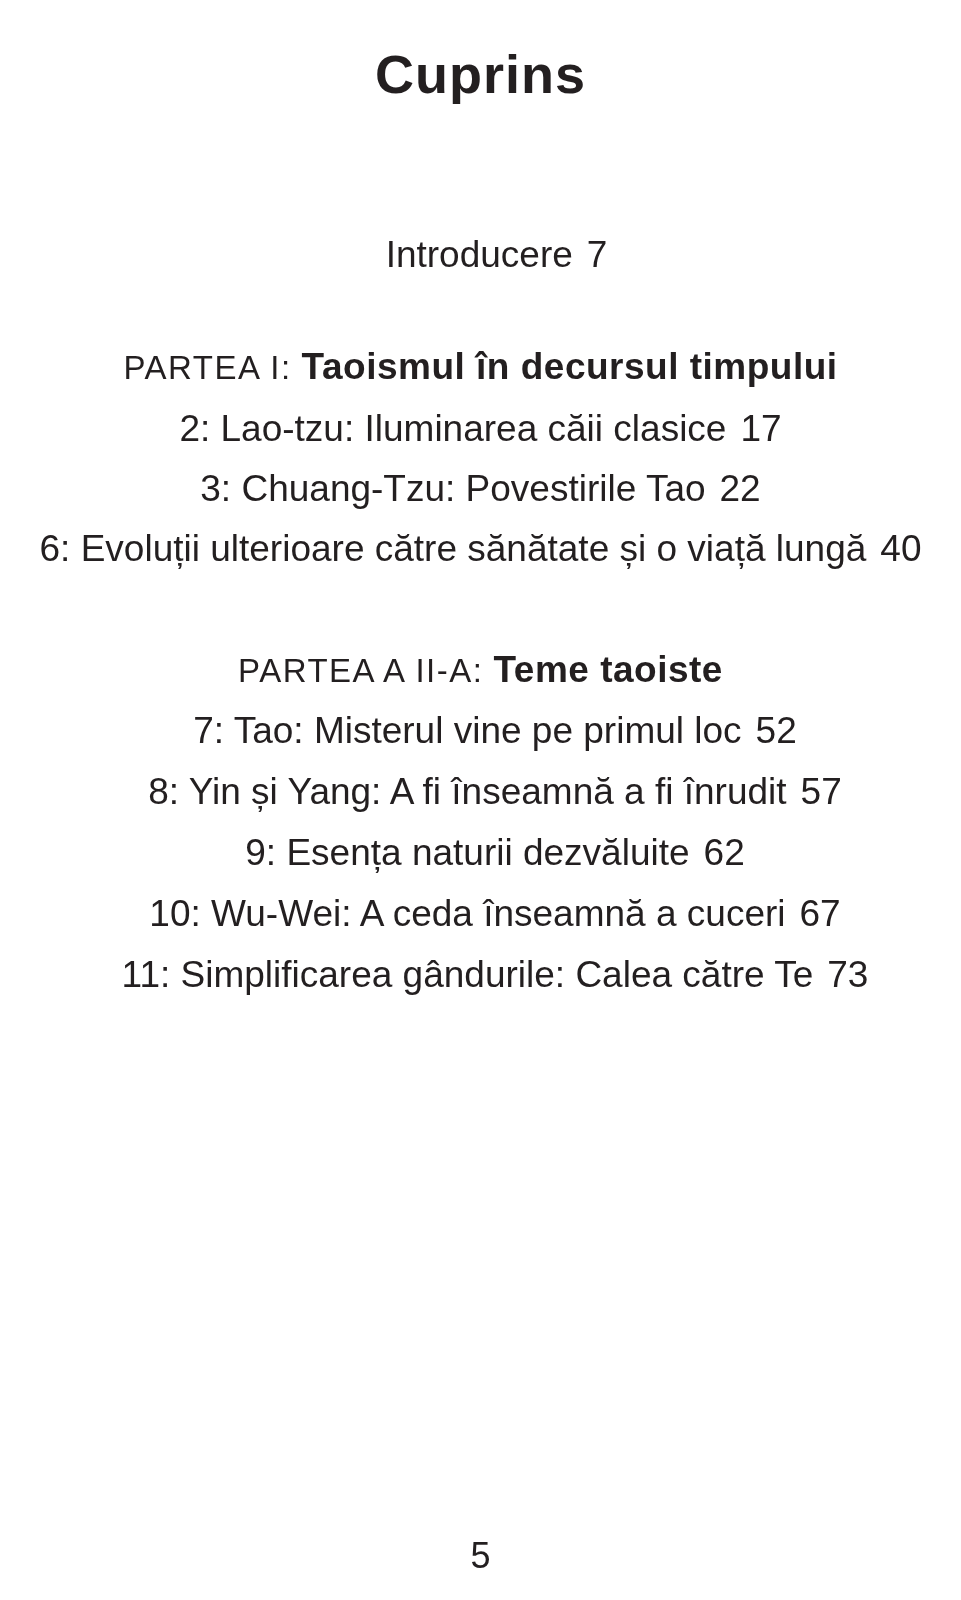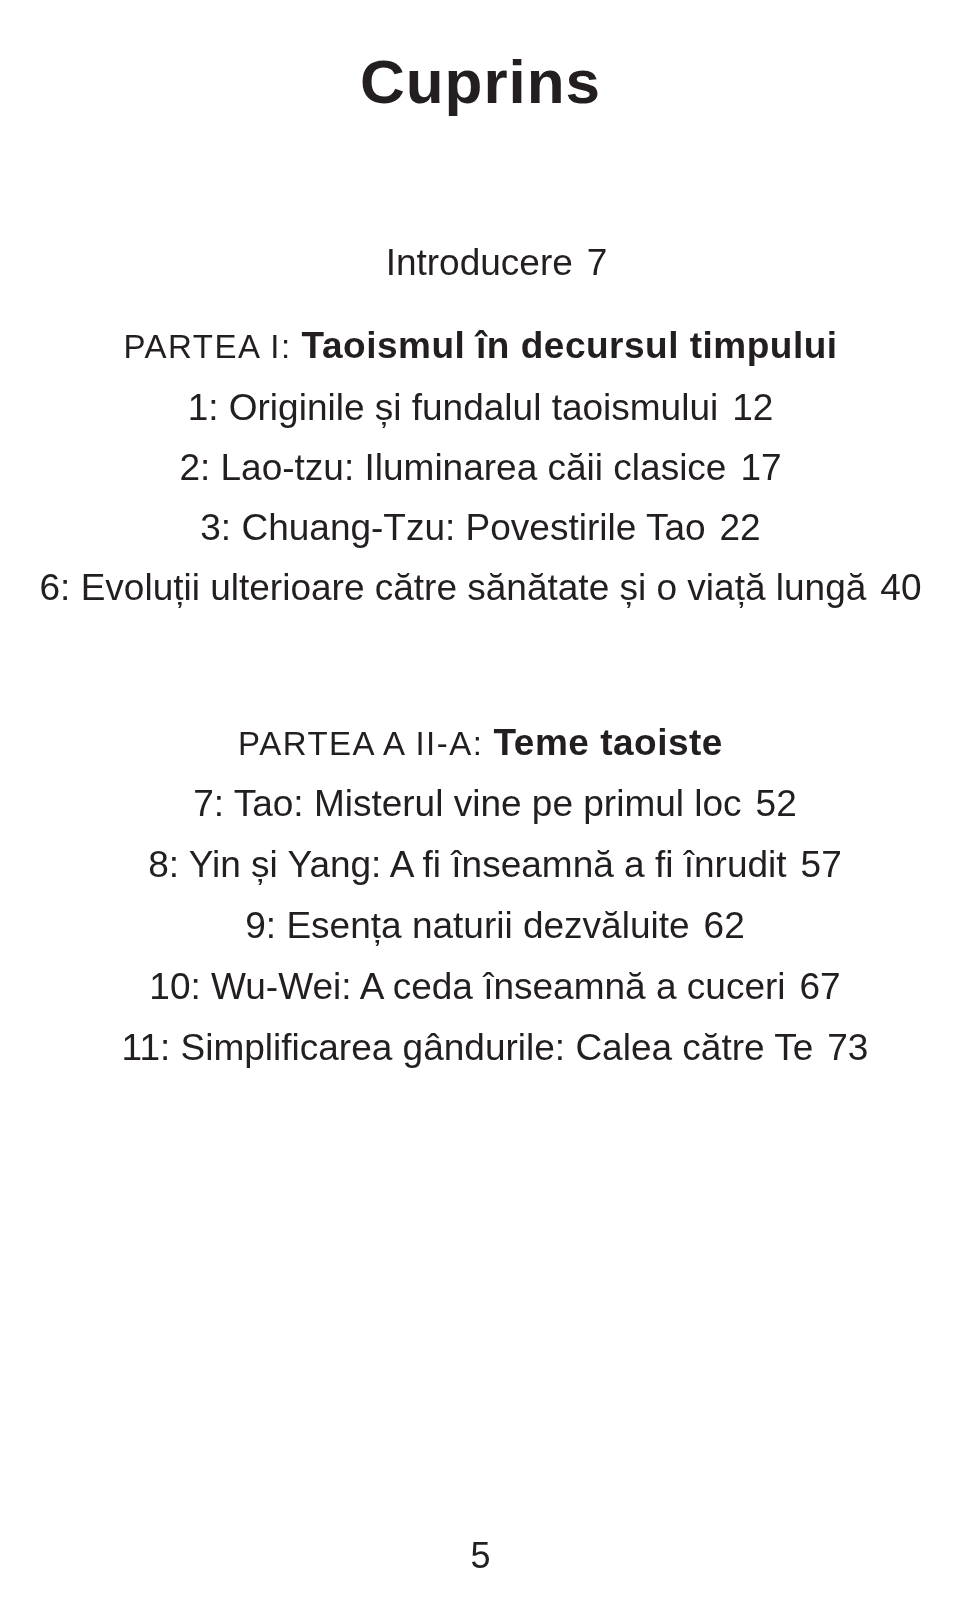--- a/index.html
+++ b/index.html
@@ -13,40 +13,40 @@
     background: #ffffff;
     color: #231f20;
     font-family: "Liberation Sans", sans-serif;
     overflow: hidden;
   }
   .doc {
     width: 100%;
     text-align: center;
   }
   .title {
-    margin: 12px;
+    margin: 4px;
     padding-top: 30px;
-    font-size: 62px;
+    font-size: 54px;
     line-height: 80px;
     font-weight: 700;
     letter-spacing: 1px;
   }
   .intro-line {
     margin-top: 119px;
     font-size: 37px;
     line-height: 44px;
     font-weight: 400;
     padding-left: 32px;
   }
   .part-heading {
     font-size: 37px;
     line-height: 46px;
   }
-  .part-heading.first { margin-top: 38px; }
-  .part-heading.second { margin-top: 102px; }
+  .part-heading.first { margin-top: 67px; }
+  .part-heading.second { margin-top: 68px; }
   .part-label {
     font-size: 33px;
     font-weight: 400;
     letter-spacing: 1.5px;
     margin-right: 10px;
   }
   .part-title {
     font-weight: 700;
     letter-spacing: 0.5px;
   }
@@ -79,23 +79,20 @@
   <div class="intro-line toc-line">
     <span>Introducere</span><span class="pg">7</span>
   </div>
 
   <div class="part-heading first">
     <span class="part-label">PARTEA I:</span><span class="part-title">Taoismul în decursul timpului</span>
   </div>
 
   <div class="chapters part1">
     <div class="toc-line">
-      <span>1: Originile și fundalul taoismului</span><span class="pg">12</span>
-    </div>
-    <div class="toc-line">
       <span>2: Lao-tzu: Iluminarea căii clasice</span><span class="pg">17</span>
     </div>
     <div class="toc-line">
       <span>3: Chuang-Tzu: Povestirile Tao</span><span class="pg">22</span>
     </div>
     <div class="toc-line">
       <span>6: Evoluții ulterioare către sănătate și o viață lungă</span><span class="pg">40</span>
     </div>
   </div>
 

